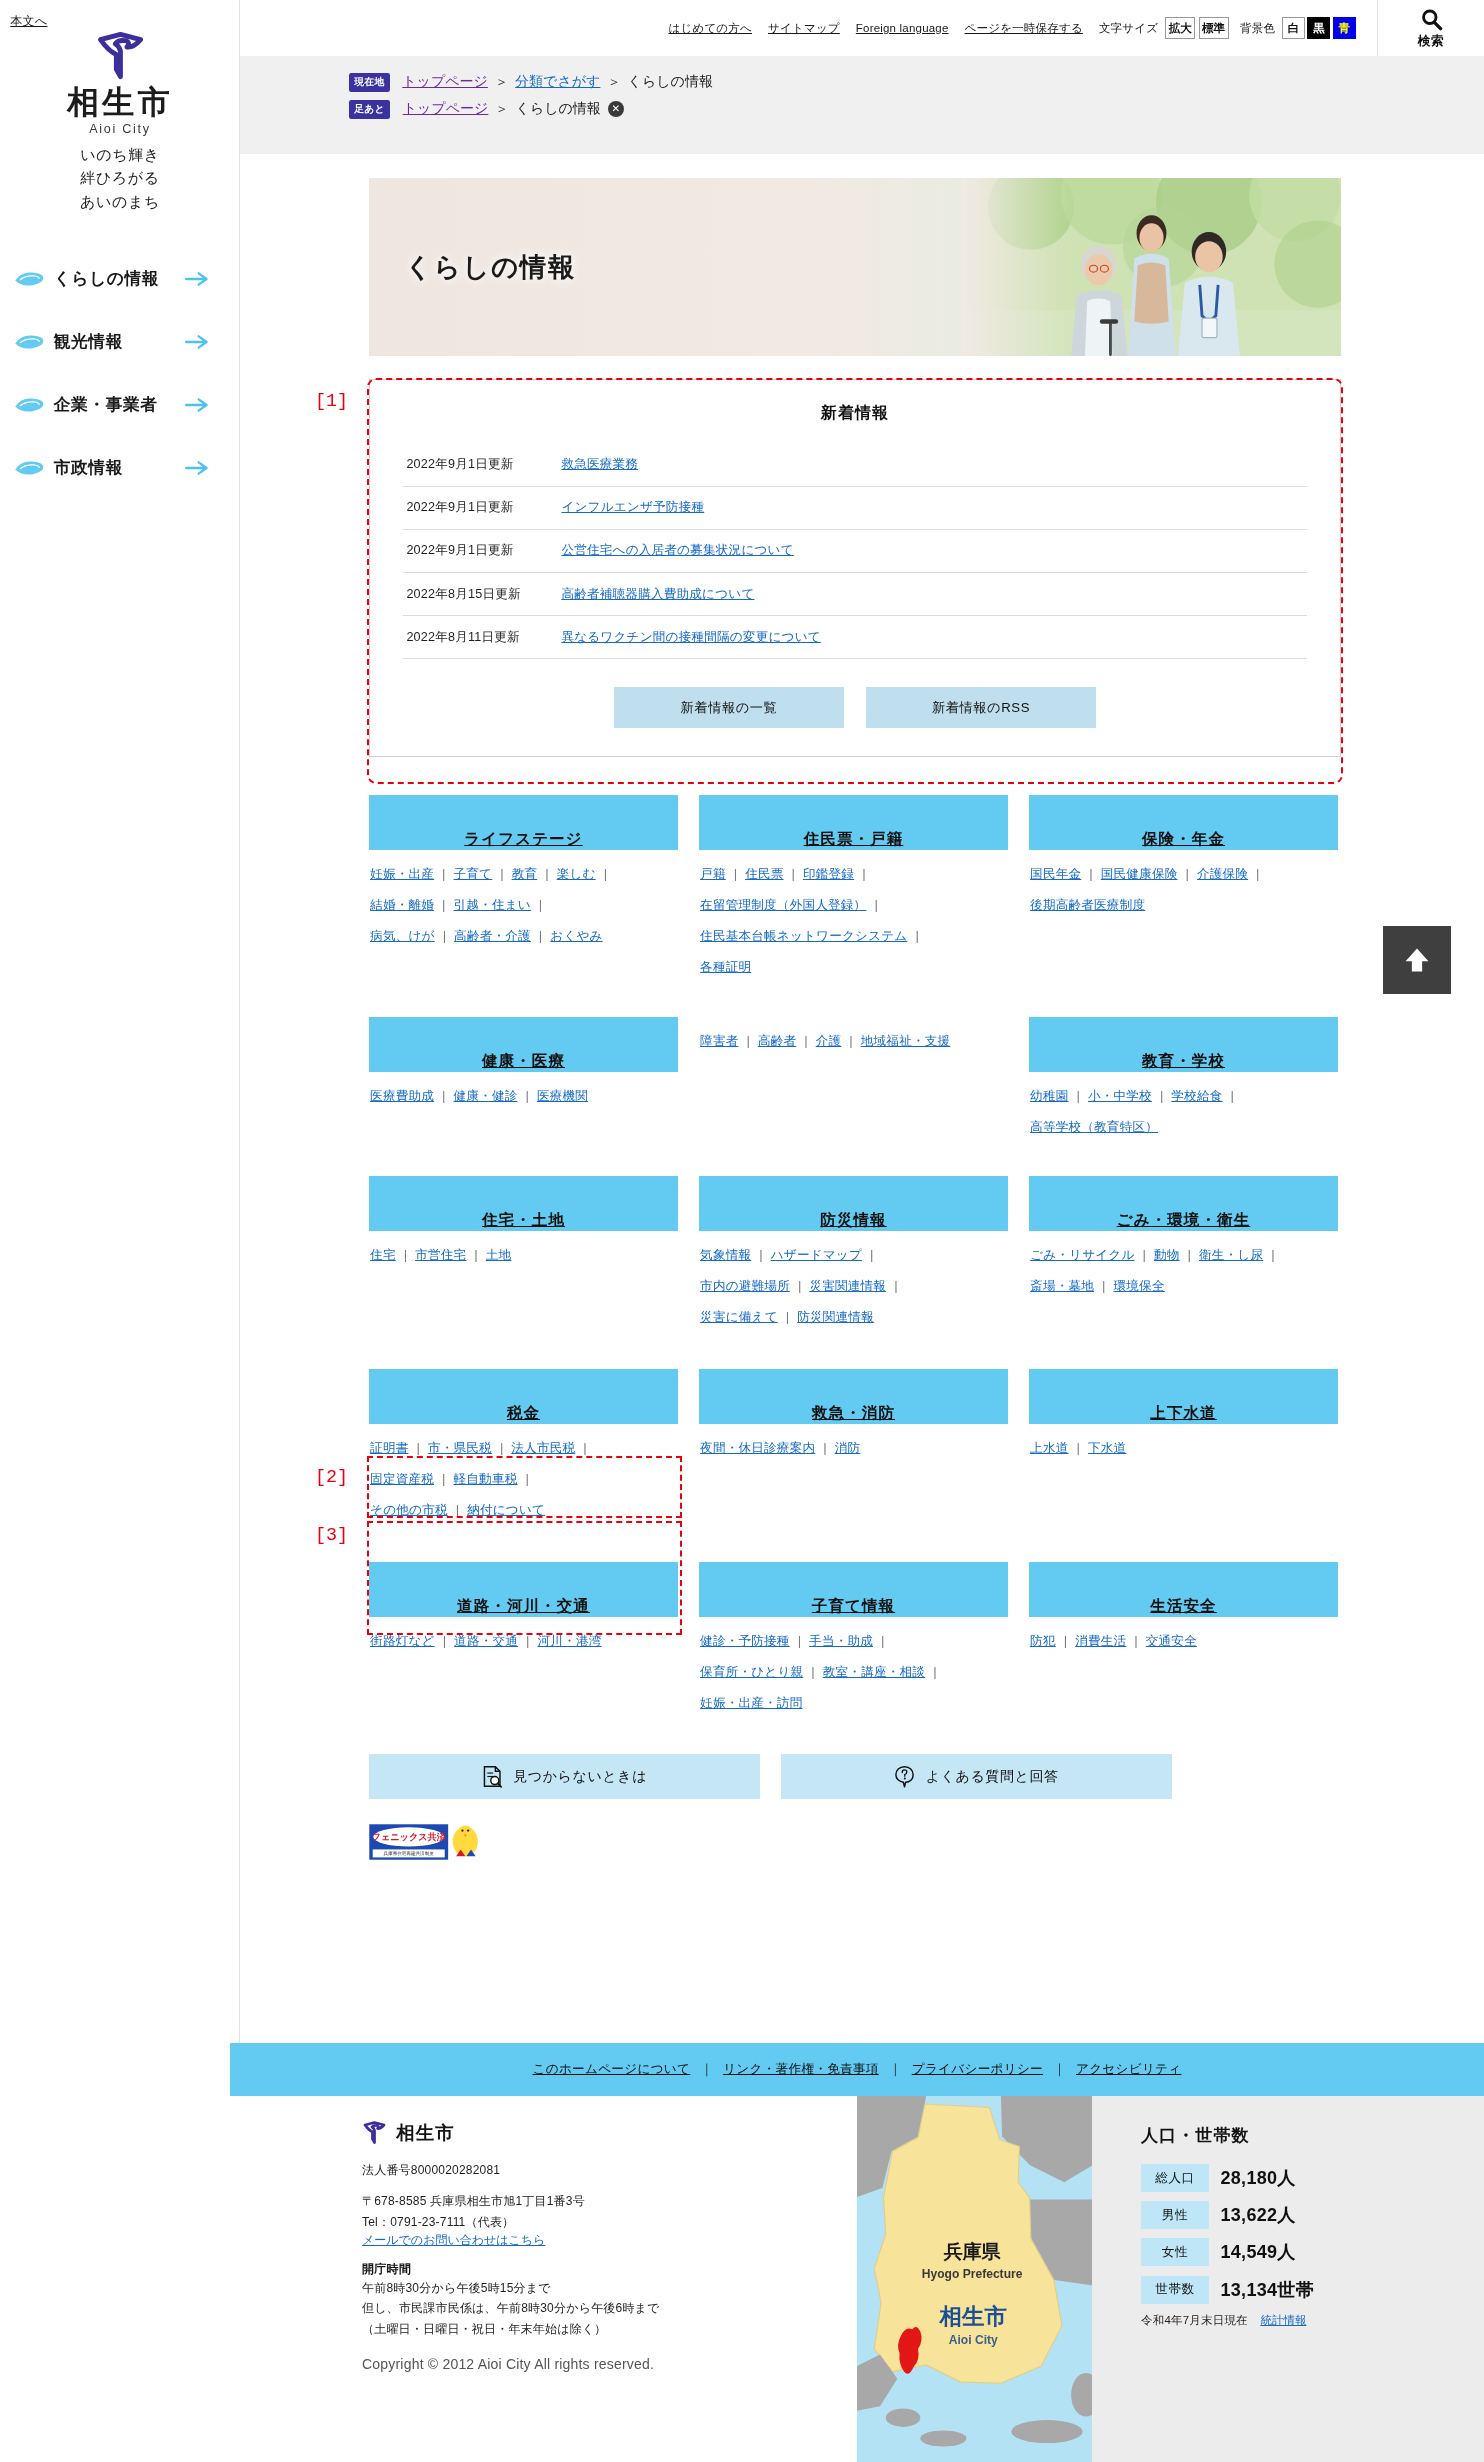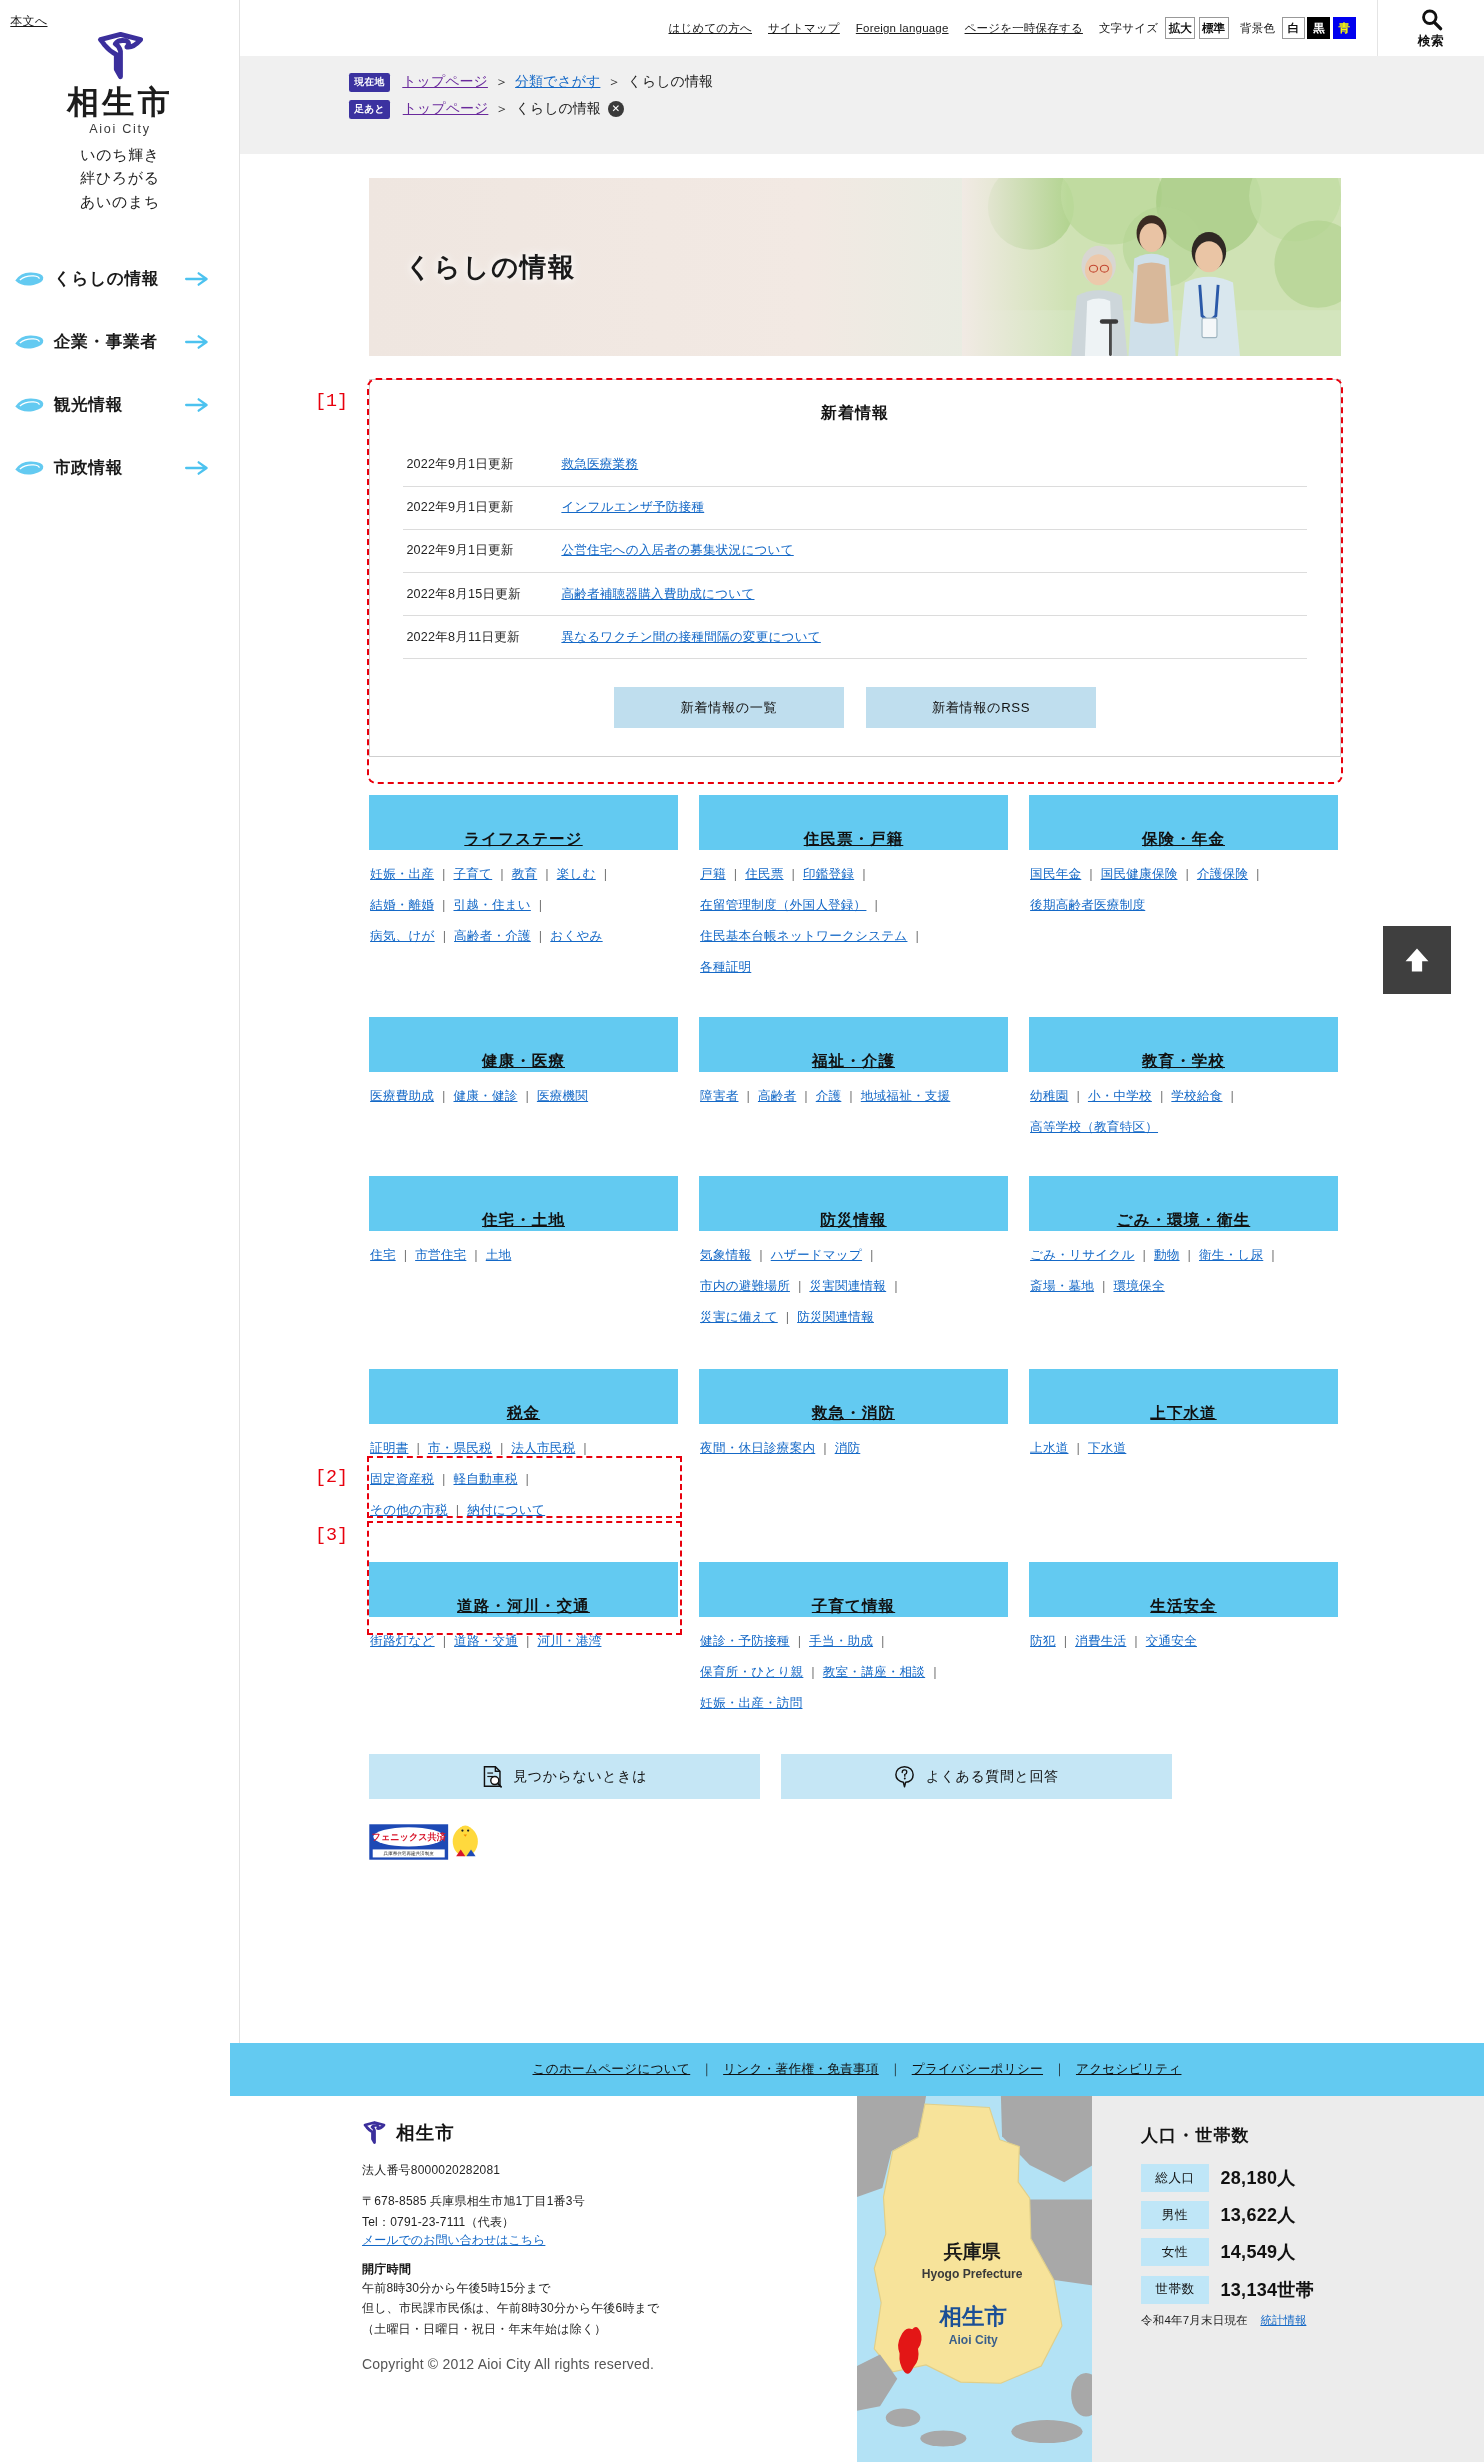--- a/index.html
+++ b/index.html
@@ -499,49 +499,49 @@
     </div>
   </div>
 
   <nav id="sidebar-nav">
     <a class="side-item" href="#">
       <svg class="side-shell" viewBox="0 0 56 34">
         <path d="M4 20 Q14 5 32 6 Q52 7 53 15 Q54 24 36 28 Q16 32 4 20 Z" fill="#63caf1"></path>
         <path d="M12 19 Q22 11 36 12 Q46 13 46 17" fill="none" stroke="#ffffff" stroke-width="2.2"></path>
       </svg>
       <span class="side-label">くらしの情報</span>
+      <svg class="side-arrow" viewBox="0 0 44 28">
+        <path d="M2 14 H34 M24 4 L38 14 L24 24" fill="none" stroke="#4cc2ef" stroke-width="4" stroke-linecap="round" stroke-linejoin="round"></path>
+      </svg>
+    </a>
+    <a class="side-item" href="#">
+      <svg class="side-shell" viewBox="0 0 56 34">
+        <path d="M4 20 Q14 5 32 6 Q52 7 53 15 Q54 24 36 28 Q16 32 4 20 Z" fill="#63caf1"></path>
+        <path d="M12 19 Q22 11 36 12 Q46 13 46 17" fill="none" stroke="#ffffff" stroke-width="2.2"></path>
+      </svg>
+      <span class="side-label">観光情報</span>
       <svg class="side-arrow" viewBox="0 0 44 28">
         <path d="M2 14 H34 M24 4 L38 14 L24 24" fill="none" stroke="#4cc2ef" stroke-width="4" stroke-linecap="round" stroke-linejoin="round"></path>
       </svg>
     </a>
     <a class="side-item" href="#">
       <svg class="side-shell" viewBox="0 0 56 34">
         <path d="M4 20 Q14 5 32 6 Q52 7 53 15 Q54 24 36 28 Q16 32 4 20 Z" fill="#63caf1"></path>
         <path d="M12 19 Q22 11 36 12 Q46 13 46 17" fill="none" stroke="#ffffff" stroke-width="2.2"></path>
       </svg>
       <span class="side-label">企業・事業者</span>
       <svg class="side-arrow" viewBox="0 0 44 28">
         <path d="M2 14 H34 M24 4 L38 14 L24 24" fill="none" stroke="#4cc2ef" stroke-width="4" stroke-linecap="round" stroke-linejoin="round"></path>
       </svg>
     </a>
     <a class="side-item" href="#">
       <svg class="side-shell" viewBox="0 0 56 34">
         <path d="M4 20 Q14 5 32 6 Q52 7 53 15 Q54 24 36 28 Q16 32 4 20 Z" fill="#63caf1"></path>
         <path d="M12 19 Q22 11 36 12 Q46 13 46 17" fill="none" stroke="#ffffff" stroke-width="2.2"></path>
       </svg>
-      <span class="side-label">観光情報</span>
-      <svg class="side-arrow" viewBox="0 0 44 28">
-        <path d="M2 14 H34 M24 4 L38 14 L24 24" fill="none" stroke="#4cc2ef" stroke-width="4" stroke-linecap="round" stroke-linejoin="round"></path>
-      </svg>
-    </a>
-    <a class="side-item" href="#">
-      <svg class="side-shell" viewBox="0 0 56 34">
-        <path d="M4 20 Q14 5 32 6 Q52 7 53 15 Q54 24 36 28 Q16 32 4 20 Z" fill="#63caf1"></path>
-        <path d="M12 19 Q22 11 36 12 Q46 13 46 17" fill="none" stroke="#ffffff" stroke-width="2.2"></path>
-      </svg>
       <span class="side-label">市政情報</span>
       <svg class="side-arrow" viewBox="0 0 44 28">
         <path d="M2 14 H34 M24 4 L38 14 L24 24" fill="none" stroke="#4cc2ef" stroke-width="4" stroke-linecap="round" stroke-linejoin="round"></path>
       </svg>
     </a>
   </nav>
 </div>
 
 <div id="utility-bar">
   <a class="util-link" href="#">はじめての方へ</a>
@@ -733,23 +733,20 @@
         <div class="cat-links">
           <a class="cat-link" href="#">医療費助成</a>
             <span class="cat-div">|</span>
           <a class="cat-link" href="#">健康・健診</a>
             <span class="cat-div">|</span>
           <a class="cat-link" href="#">医療機関</a>
         </div>
       </div>
 
       <div class="cat-col">
-        <div class="cat-header">
-          <span class="cat-header-text">福祉・介護</span>
-        </div>
         <div class="cat-links">
           <a class="cat-link" href="#">障害者</a>
             <span class="cat-div">|</span>
           <a class="cat-link" href="#">高齢者</a>
             <span class="cat-div">|</span>
           <a class="cat-link" href="#">介護</a>
             <span class="cat-div">|</span>
           <a class="cat-link" href="#">地域福祉・支援</a>
         </div>
       </div>

